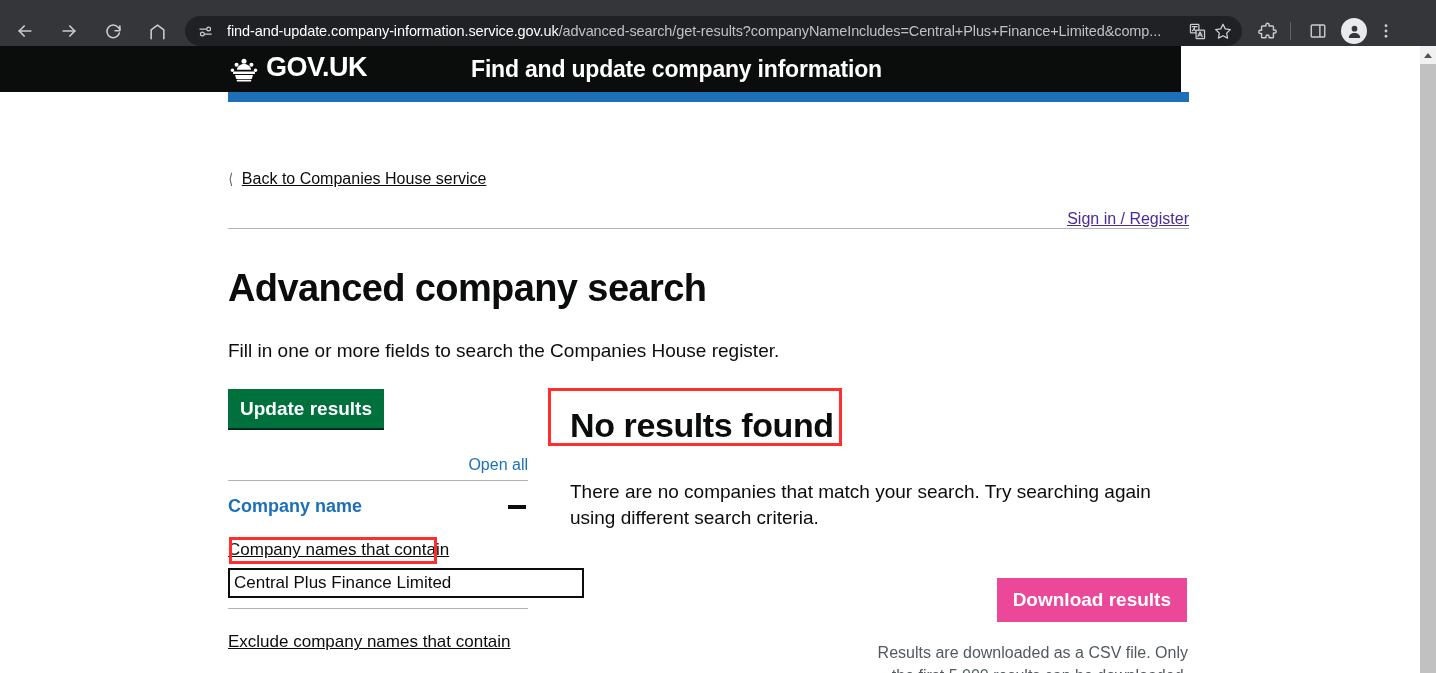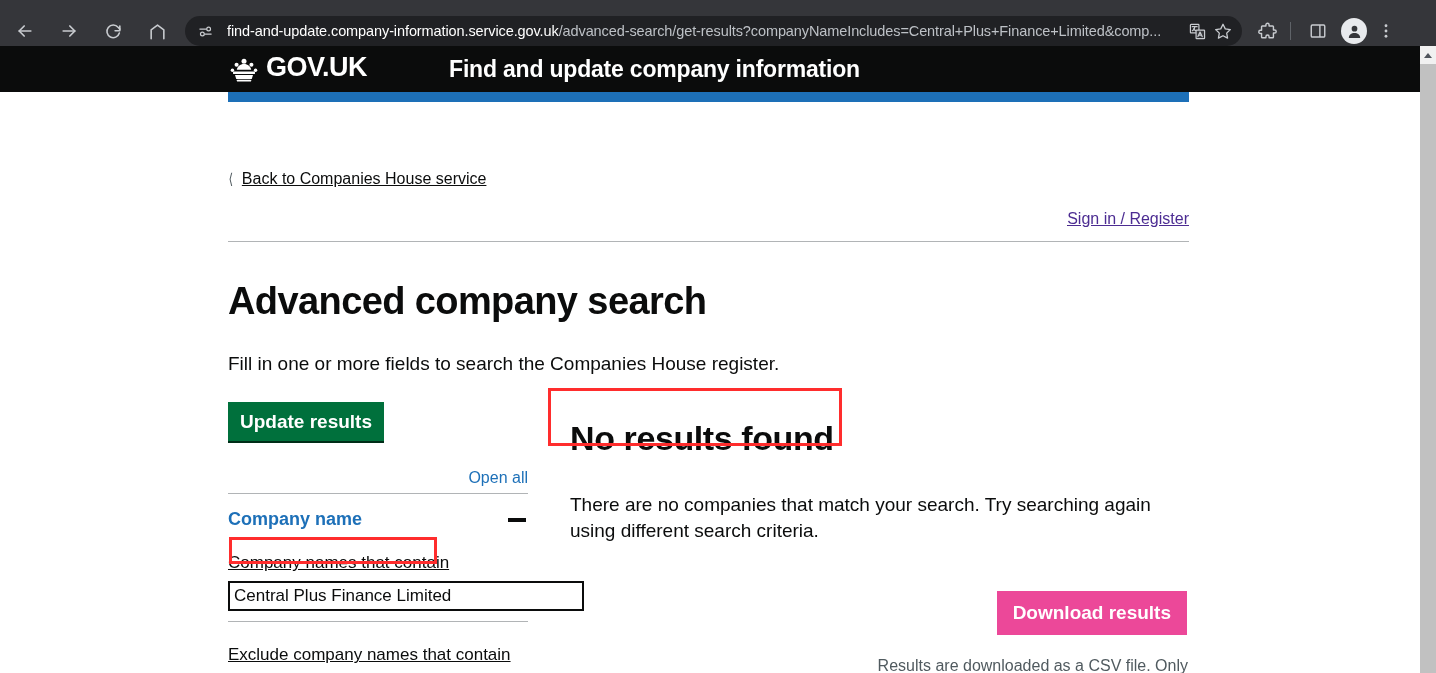--- a/index.html
+++ b/index.html
@@ -114,21 +114,21 @@
     border-bottom: 5px solid #50555c;
   }
   #scroll-thumb {
     position: absolute; top: 18px; left: 0;
     width: 16px; height: 609px;
     background: #c1c1c1;
   }
 
   
   #govuk-header {
-    width: 1420px; height: 46px;
+    width: 1181px; height: 46px;
     background: #0b0c0c;
     position: relative;
     padding-left: 44px;
   }
   #govuk-header-inner {
     position: absolute; left: 228px; top: 0;
     height: 46px;
     display: flex; align-items: center;
   }
   #govuk-logo {
@@ -140,21 +140,21 @@
   #crown-icon { margin-right: 6px; display: block; }
   #govuk-logo-text {
     color: #ffffff;
     font-size: 27px;
     font-weight: bold;
     letter-spacing: -0.5px;
     line-height: 1;
     border-bottom: 3px solid transparent;
   }
   #service-name {
-    margin-left: 82px;
+    margin-left: 104px;
     color: #ffffff;
     font-size: 23px;
     font-weight: bold;
     white-space: nowrap;
     letter-spacing: -0.2px;
     cursor: pointer;
   }
   #blue-bar {
     position: absolute; left: 228px; top: 46px;
     width: 961px; height: 10px;
@@ -187,21 +187,20 @@
     display: inline-block;
   }
   #back-link-text {
     text-decoration: underline;
     color: #0b0c0c;
   }
 
   #signin-row {
     margin-top: 22px;
     text-align: right;
-    padding-bottom: 13px;
     border-bottom: 1px solid #b1b4b6;
     text-decoration: underline;
   }
   #signin-link {
     font-size: 16px;
     color: #4c2c92;
     text-decoration: underline;
     cursor: pointer;
   }
 

